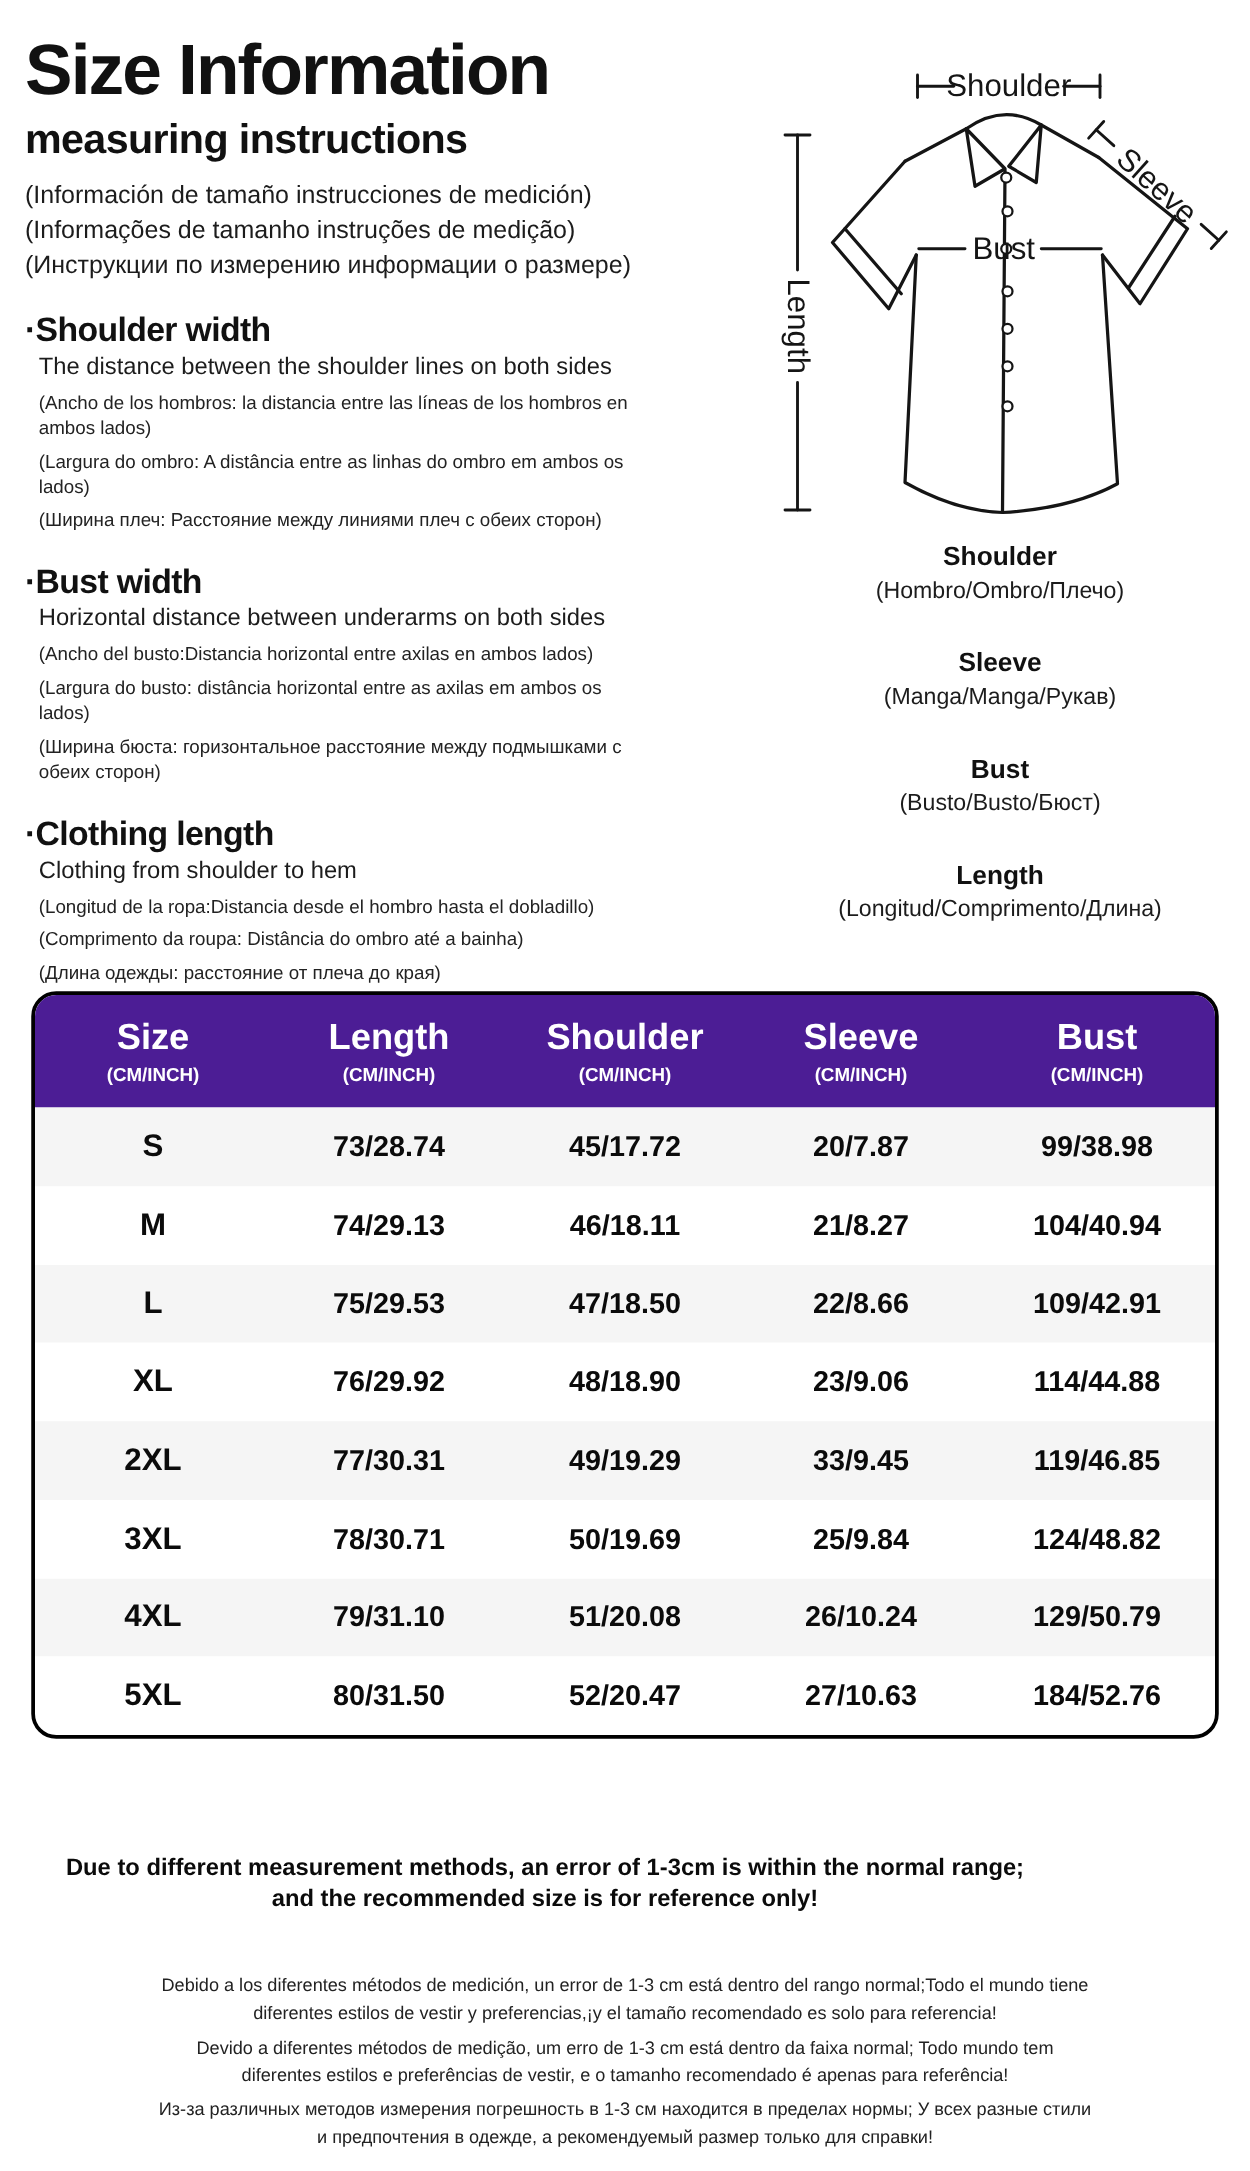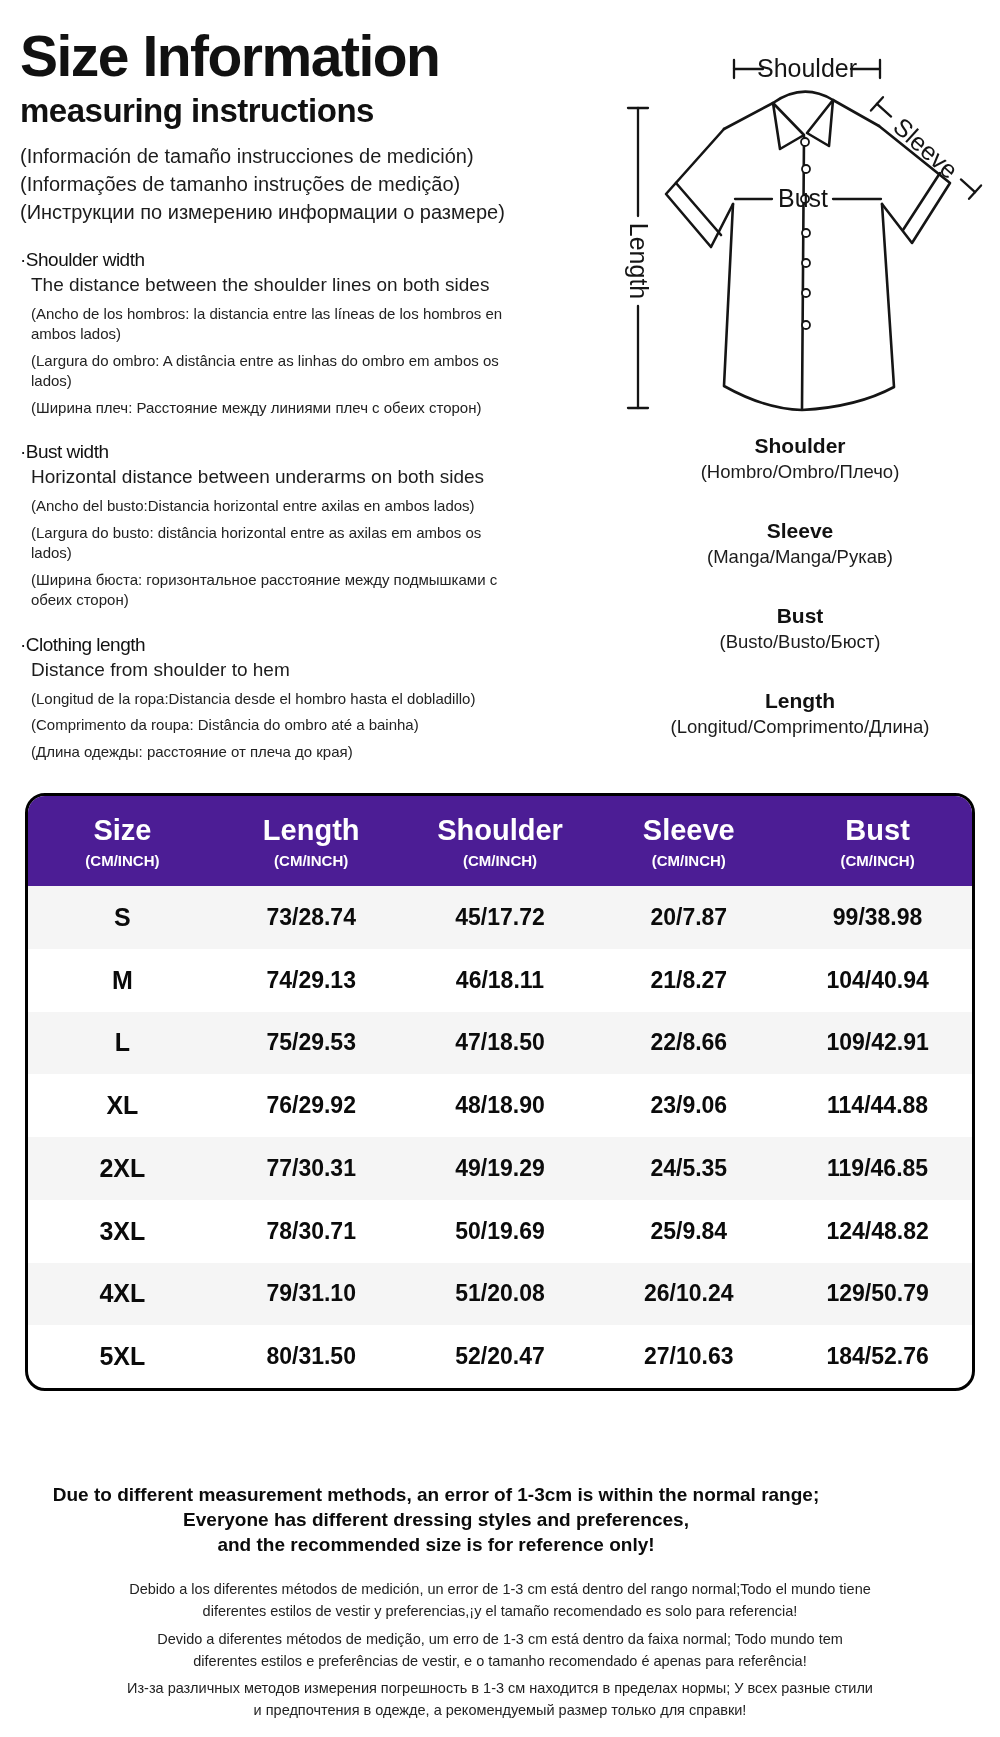--- a/index.html
+++ b/index.html
@@ -7,21 +7,21 @@
   body {
     width:1000px; height:1737px; position:relative; overflow:hidden;
     font-family:"Liberation Sans", sans-serif; color:#111;
   }
   
   .left-col { position:absolute; left:20px; top:26px; width:505px; }
   .page-title { font-size:57px; font-weight:700; letter-spacing:-1.5px; line-height:1.08; }
   .page-subtitle { font-size:33px; font-weight:700; letter-spacing:-0.5px; margin-top:4px; }
   .hdr-trans { margin-top:12px; font-size:20px; line-height:28px; color:#1c1c1c; }
   .section { margin-top:23px; }
-  .sec-title { font-size:19px; font-weight:400; letter-spacing:-0.5px; }
+  .sec-title { font-size:27px; font-weight:700; letter-spacing:-0.5px; }
   .sec-desc { font-size:19px; margin:3px 0 0 11px; color:#1c1c1c; }
   .sec-trans { font-size:15px; line-height:20.5px; margin:8px 0 0 11px; max-width:482px; color:#222; }
   .sec-trans + .sec-trans { margin-top:6px; }
   
   .shirt-svg { position:absolute; left:540px; top:36px; }
   .legend { position:absolute; left:560px; top:434px; width:480px; text-align:center; }
   .legend-block { margin-bottom:36px; }
   .legend-term { font-size:21px; font-weight:700; }
   .legend-trans { font-size:18.5px; margin-top:3px; color:#1c1c1c; }
   
@@ -70,21 +70,21 @@
   <div class="section">
     <div class="sec-title">·Bust width</div>
     <div class="sec-desc">Horizontal distance between underarms on both sides</div>
     <p class="sec-trans">(Ancho del busto:Distancia horizontal entre axilas en ambos lados)</p>
     <p class="sec-trans">(Largura do busto: distância horizontal entre as axilas em ambos os lados)</p>
     <p class="sec-trans">(Ширина бюста: горизонтальное расстояние между подмышками с обеих сторон)</p>
   </div>
 
   <div class="section">
     <div class="sec-title">·Clothing length</div>
-    <div class="sec-desc">Distance from shoulder to hem</div>
+    <div class="sec-desc">Clothing from shoulder to hem</div>
     <p class="sec-trans">(Longitud de la ropa:Distancia desde el hombro hasta el dobladillo)</p>
     <p class="sec-trans">(Comprimento da roupa: Distância do ombro até a bainha)</p>
     <p class="sec-trans">(Длина одежды: расстояние от плеча до края)</p>
   </div>
 </div>
 
 <svg class="shirt-svg" width="460" height="444" viewBox="0 0 460 444" xmlns="http://www.w3.org/2000/svg">
   <g stroke="#151515" stroke-width="2.3" fill="none" stroke-linecap="round" stroke-linejoin="round">
 
     <line x1="194" y1="24" x2="194" y2="42"></line>
@@ -214,21 +214,21 @@
       <div class="st-cell st-size">XL</div>
       <div class="st-cell">76/29.92</div>
       <div class="st-cell">48/18.90</div>
       <div class="st-cell">23/9.06</div>
       <div class="st-cell">114/44.88</div>
     </div>
     <div class="st-row">
       <div class="st-cell st-size">2XL</div>
       <div class="st-cell">77/30.31</div>
       <div class="st-cell">49/19.29</div>
-      <div class="st-cell">24/5.35</div>
+      <div class="st-cell">33/9.45</div>
       <div class="st-cell">119/46.85</div>
     </div>
     <div class="st-row">
       <div class="st-cell st-size">3XL</div>
       <div class="st-cell">78/30.71</div>
       <div class="st-cell">50/19.69</div>
       <div class="st-cell">25/9.84</div>
       <div class="st-cell">124/48.82</div>
     </div>
     <div class="st-row">
@@ -243,21 +243,20 @@
       <div class="st-cell">80/31.50</div>
       <div class="st-cell">52/20.47</div>
       <div class="st-cell">27/10.63</div>
       <div class="st-cell">184/52.76</div>
     </div>
   </div>
 </div>
 
 <div class="disc-en">
   <div>Due to different measurement methods, an error of 1-3cm is within the normal range;</div>
-  <div>Everyone has different dressing styles and preferences,</div>
   <div>and the recommended size is for reference only!</div>
 </div>
 <div class="disc-small disc-es">
   <div>Debido a los diferentes métodos de medición, un error de 1-3 cm está dentro del rango normal;Todo el mundo tiene</div>
   <div>diferentes estilos de vestir y preferencias,¡y el tamaño recomendado es solo para referencia!</div>
 </div>
 <div class="disc-small disc-pt">
   <div>Devido a diferentes métodos de medição, um erro de 1-3 cm está dentro da faixa normal; Todo mundo tem</div>
   <div>diferentes estilos e preferências de vestir, e o tamanho recomendado é apenas para referência!</div>
 </div>

